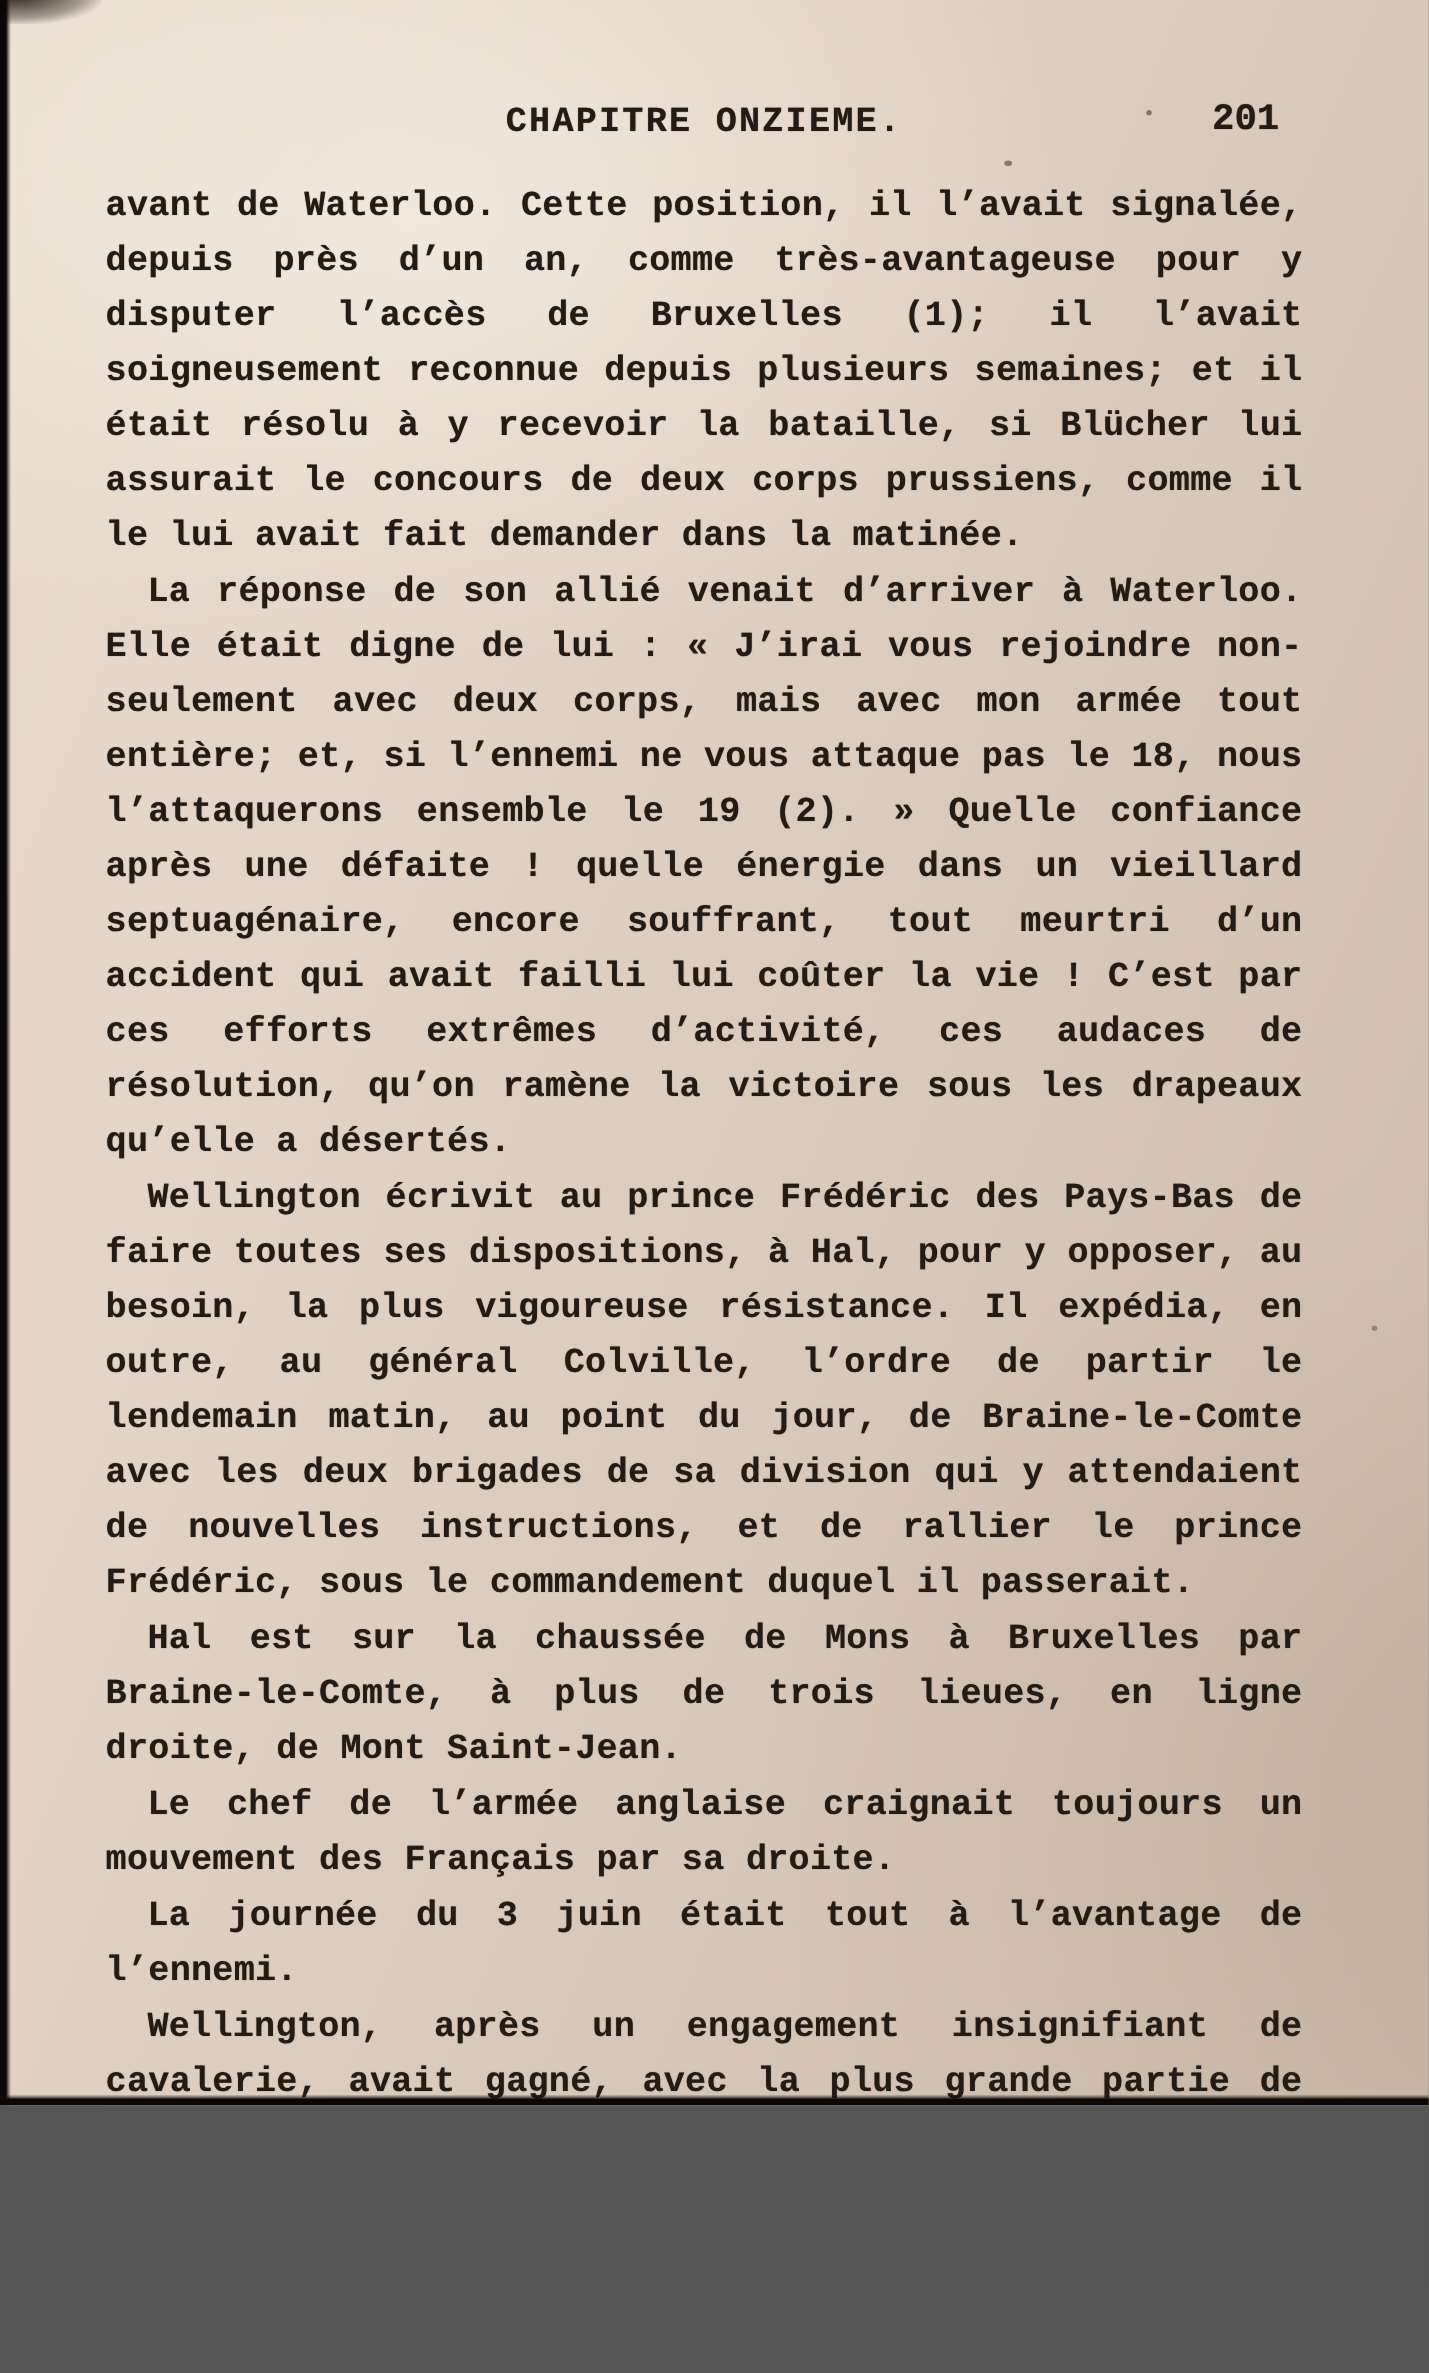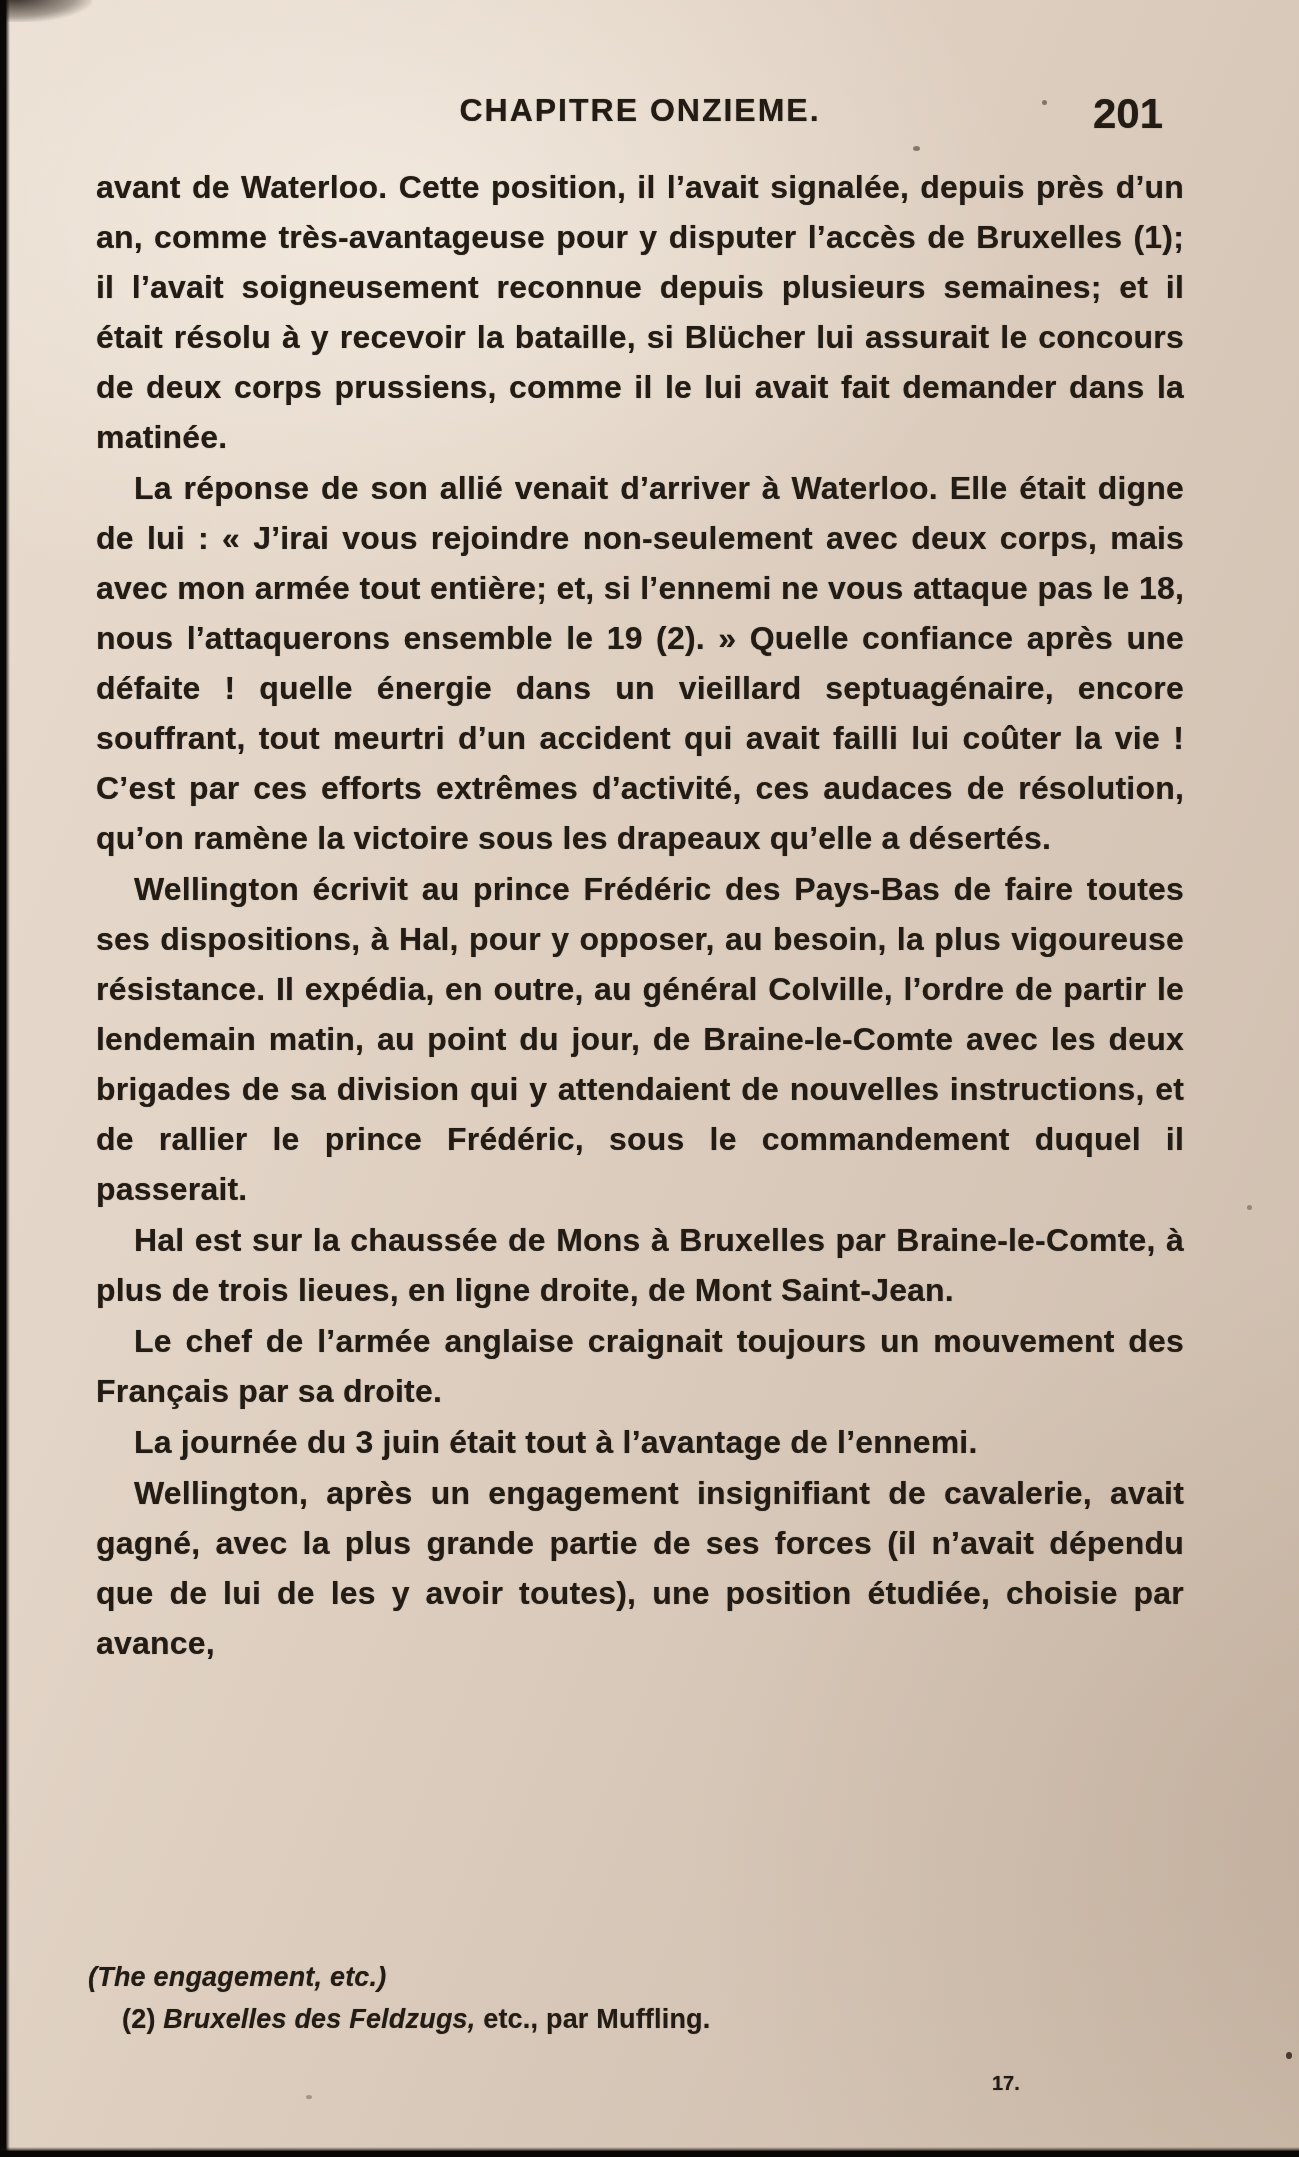--- a/index.html
+++ b/index.html
@@ -3,23 +3,23 @@
 <meta charset="utf-8">
 <style>
   html, body {
     margin: 0;
     padding: 0;
     background: #555;
   }
   .scan-page {
     position: relative;
     width: 1299px;
-    height: 2157px;
+    height: 1914px;
     overflow: hidden;
-    font-family: Liberation Sans, sans-serif;
+    font-family: Liberation Mono, monospace;
     color: #231c15;
     background:
       radial-gradient(ellipse 900px 600px at 30% 10%, rgba(255, 250, 242, 0.50), rgba(255,250,242,0) 70%),
       radial-gradient(ellipse 1100px 900px at 108% 85%, rgba(150, 122, 100, 0.22), rgba(150,122,100,0) 65%),
       linear-gradient(112deg, #e9ddd0 0%, #e2d4c6 30%, #d8c8b9 62%, #cdbcac 100%);
   }
   
   .edge-left {
     position: absolute; left: 0; top: 0; width: 10px; height: 100%;
     background: linear-gradient(90deg, #0a0806 0%, #0a0806 55%, rgba(25,18,12,0.45) 78%, rgba(25,18,12,0) 100%);
@@ -52,21 +52,21 @@
     text-align: center;
     font-size: 32px;
     font-weight: bold;
     letter-spacing: 2px;
     white-space: nowrap;
     text-shadow: 0 0 1px rgba(35,28,21,0.7);
   }
   .page-number {
     position: absolute;
     right: 22px; top: -2px;
-    font-size: 42px;
+    font-size: 34px;
     font-weight: bold;
     text-shadow: 0 0 1px rgba(35,28,21,0.7);
   }
 
   
   .body-text {
     margin: 28px 114px 0 95px;
     font-size: 32px;
     font-weight: bold;
     line-height: 50px;

